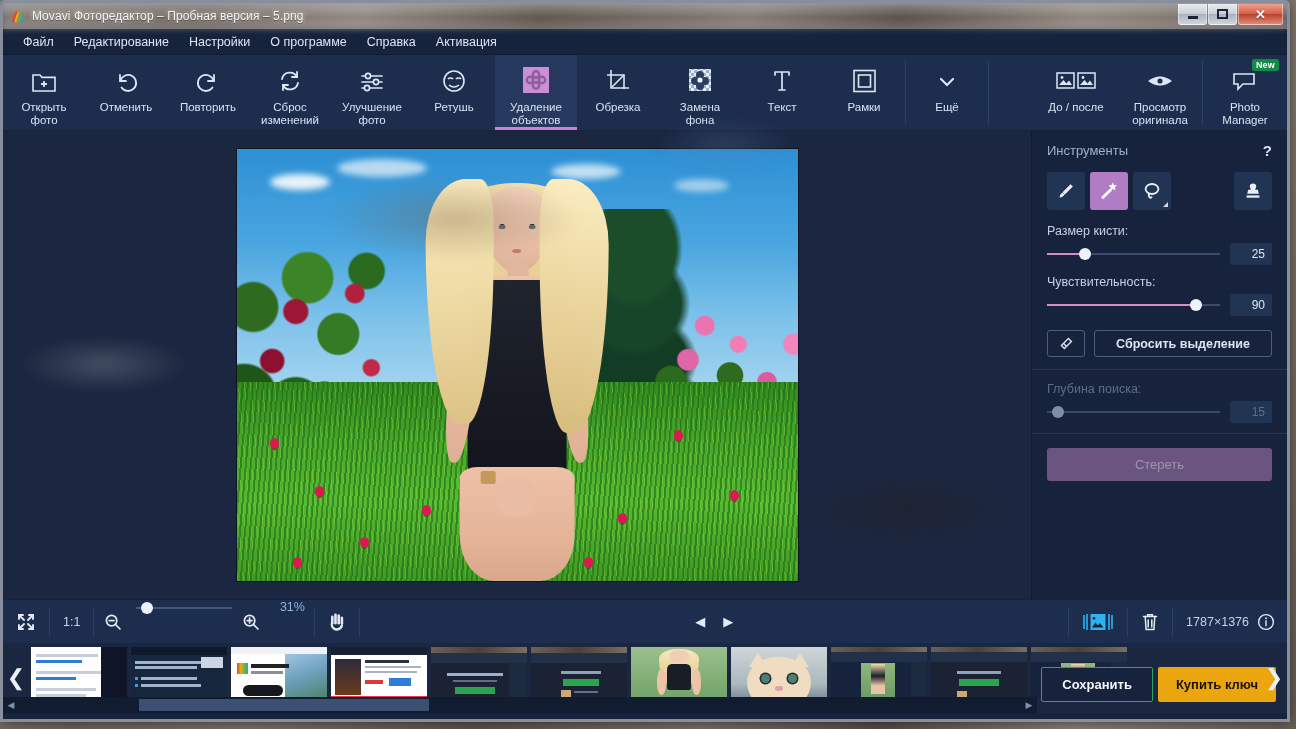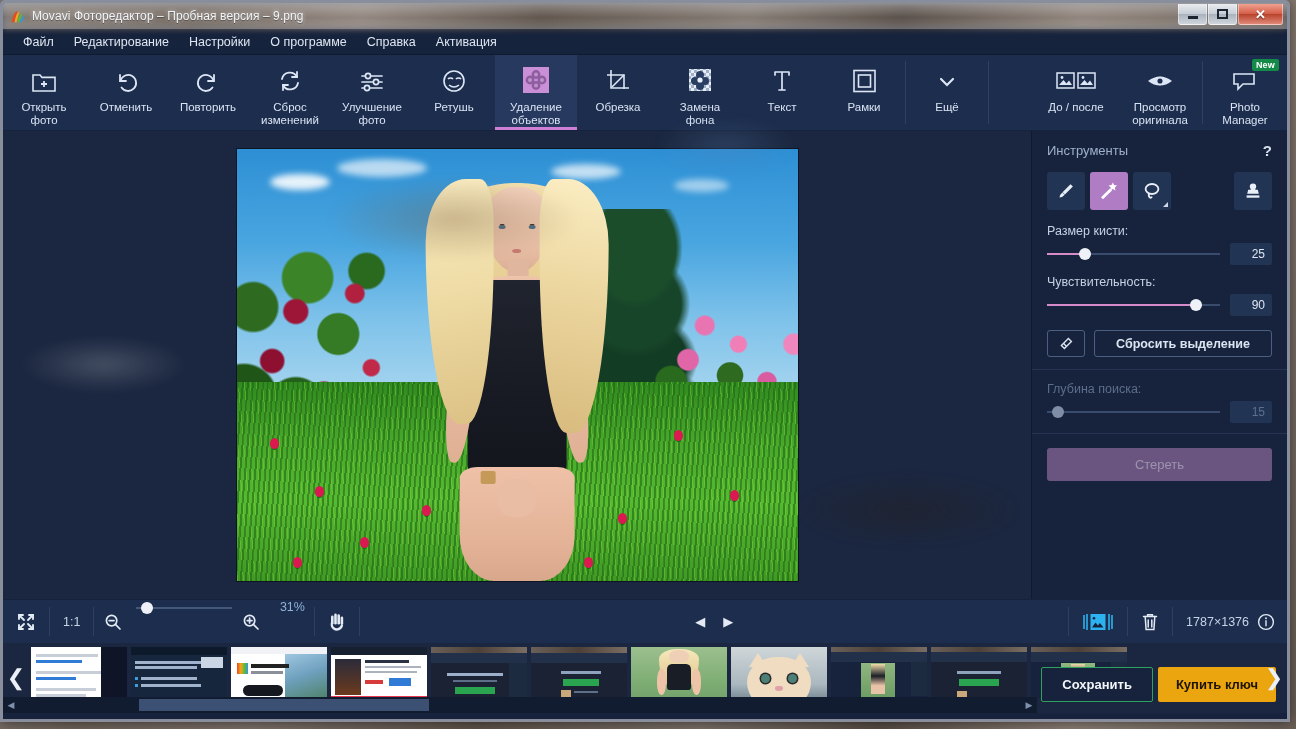--- a/index.html
+++ b/index.html
@@ -372,21 +372,21 @@
       <div class="glassbg"></div>
       <div class="glass-over"></div>
       <span class="app-icon">
         <svg width="15" height="15" viewBox="0 0 16 16">
           <path d="M2 14 C3 6 6 2 8 2 C7 6 6 10 4 14 Z" fill="#e8491f"></path>
           <path d="M5 14 C6 7 8 3 10 3 C9 7 8 11 7 14 Z" fill="#f2a71b"></path>
           <path d="M8 14 C9 8 11 4 13 5 C12 9 11 12 10 14 Z" fill="#5cb83a"></path>
           <path d="M10.5 14 C12 9 14 7 15 8 C14 11 13 13 12.5 14 Z" fill="#2e9be0"></path>
         </svg>
       </span>
-      <span id="title-text">Movavi Фоторедактор – Пробная версия – 9.png</span>
+      <span id="title-text">Movavi Фоторедактор – Пробная версия – 5.png</span>
       <div id="wincontrols">
         <div class="wc">
             <div class="minbar"></div>
           </div>
         <div class="wc">
             <div class="maxbox"></div>
           </div>
         <div class="wc close">
             <span class="glyph">✕</span>
           </div>

